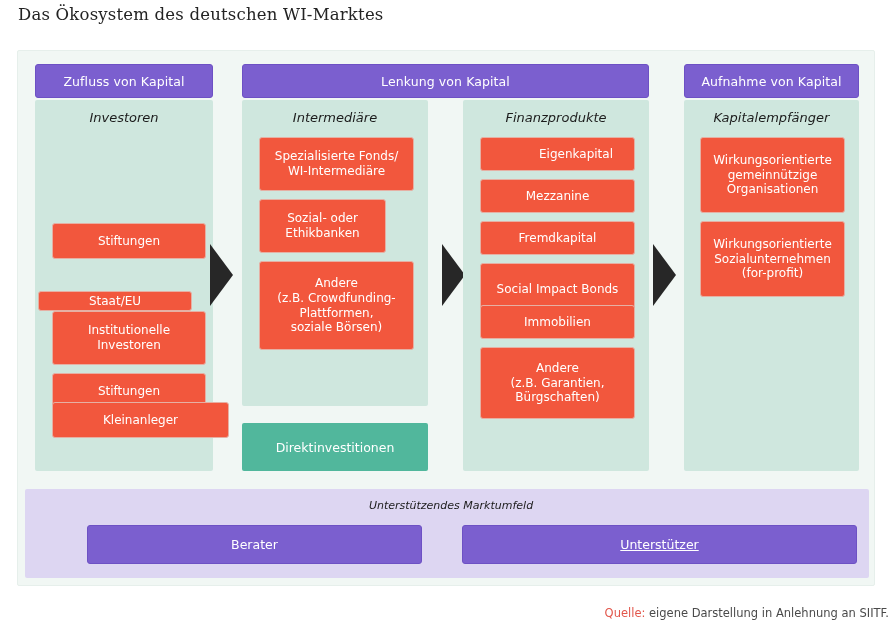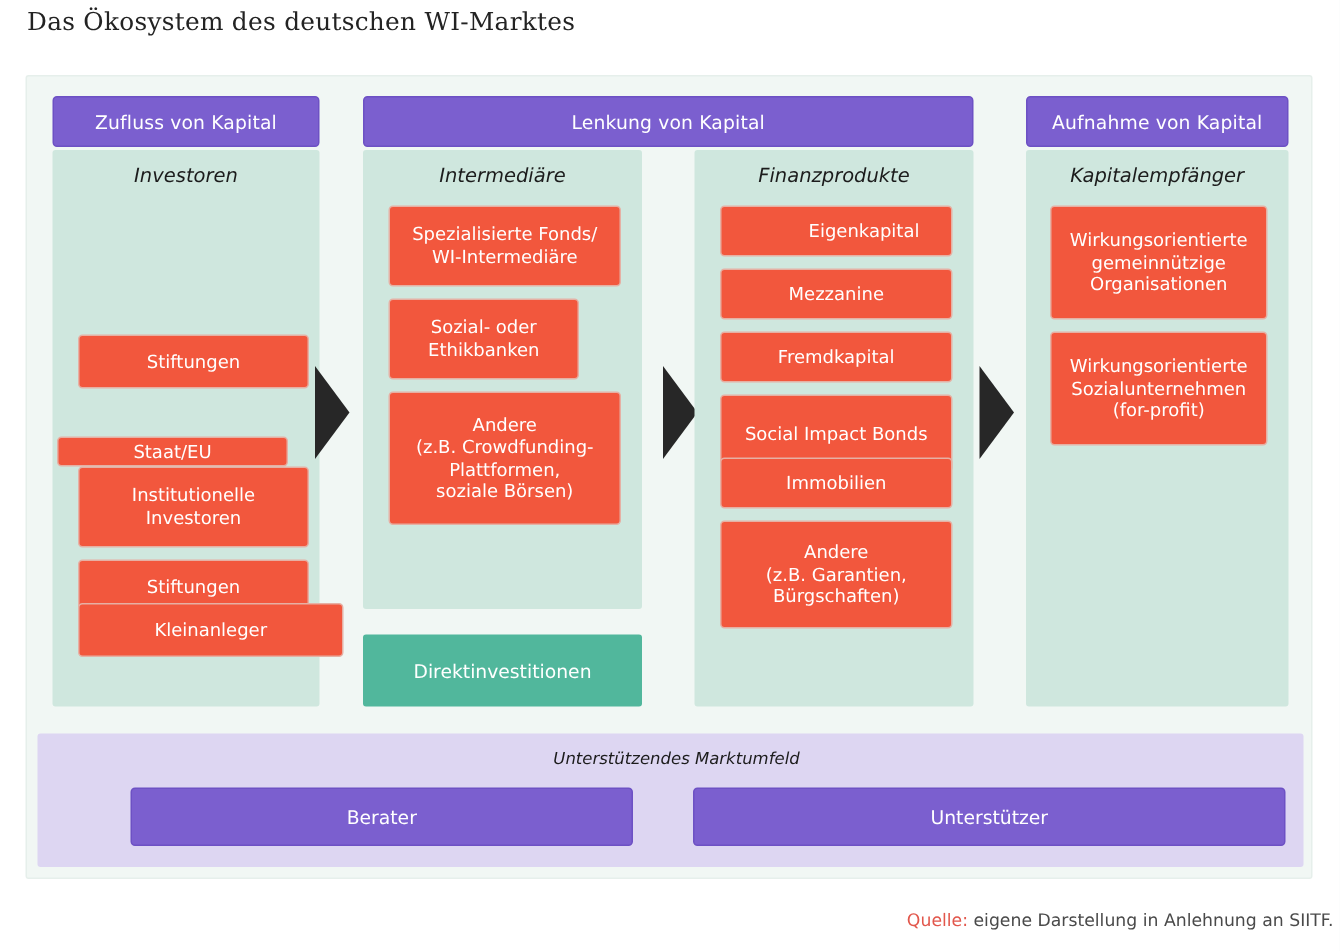--- a/index.html
+++ b/index.html
@@ -149,21 +149,21 @@
     border-radius: 3px;
     color: #ffffff;
     font-size: 12.5px;
     display: flex;
     align-items: center;
     justify-content: center;
     text-align: center;
     box-sizing: border-box;
   }
   #support-box-berater { left: 20px;  width: 335px; margin-left: 42px; }
-  #support-box-unterstuetzer { left: 437px; width: 395px; }
+  #support-box-unterstuetzer { left: 437px; width: 395px; text-decoration: underline; }
 
   
   #source-line {
     position: absolute;
     right: 4px;
     top: 606px;
     font-size: 11.5px;
     color: #4a4a4a;
     white-space: nowrap;
   }

